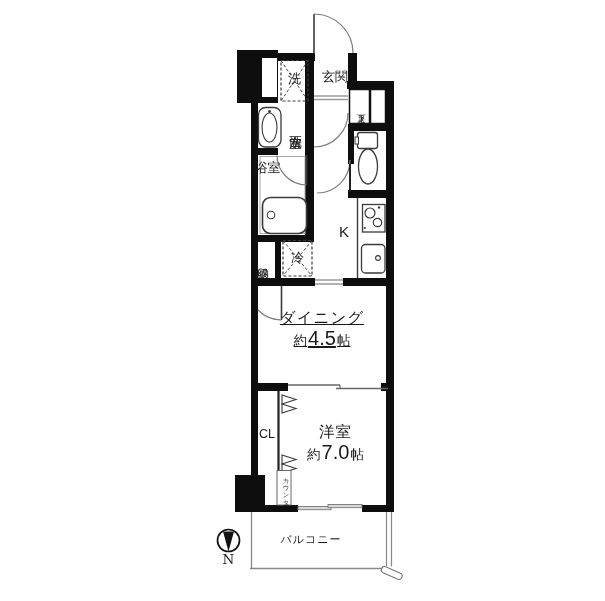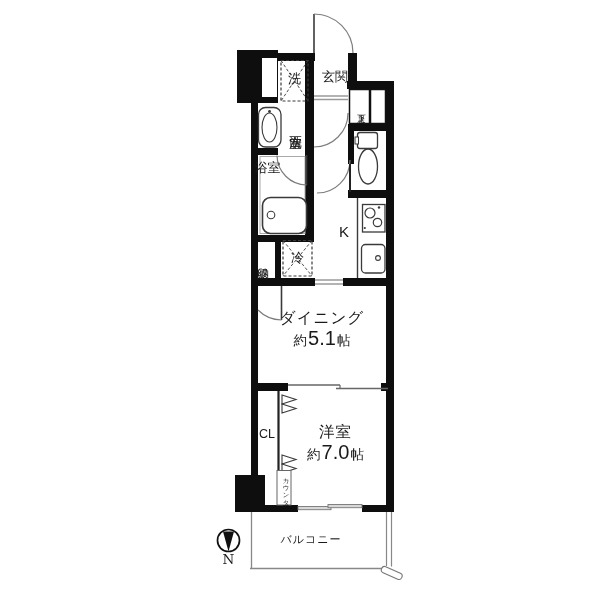--- a/index.html
+++ b/index.html
@@ -123,25 +123,25 @@
 
   <div class="lbl" style="left:281px;top:72px;width:27px;font-size:13px;">洗</div>
   <div class="lbl" style="left:305px;top:70px;width:46px;font-size:13px;padding-left:7px;">玄関</div>
   <div class="lbl vtext" style="left:353px;top:91px;width:13px;height:33px;font-size:8.5px;letter-spacing:0;">下足入</div>
   <div class="lbl vtext" style="left:288.5px;top:103px;width:14px;height:46px;font-size:12.5px;letter-spacing:0;">洗面室</div>
   <div class="lbl" style="left:252px;top:161px;width:31px;font-size:13px;">浴室</div>
   <div class="lbl vtext" style="left:256px;top:244px;width:13px;height:28px;font-size:12px;letter-spacing:0;">収納</div>
   <div class="lbl" style="left:283px;top:251px;width:29px;font-size:13px;">冷</div>
   <div class="lbl" style="left:331px;top:223px;width:26px;font-size:15px;">K</div>
 
-  <div class="lbl" style="left:258px;top:309px;width:128px;">
+  <div class="lbl" style="left:258px;top:309px;width:128px;text-decoration:underline;">
     <span class="room-title">ダイニング</span>
     <span class="size-line">
       <span class="size-small">約</span>
-      <span class="size-big">5.1</span>
+      <span class="size-big">4.5</span>
       <span class="size-small">帖</span>
     </span>
   </div>
 
   <div class="lbl" style="left:258px;top:427px;width:18px;font-size:12.5px;">CL</div>
 
   <div class="lbl" style="left:287px;top:423px;width:97px;">
     <span class="room-title">洋室</span>
     <span class="size-line">
       <span class="size-small">約</span>

